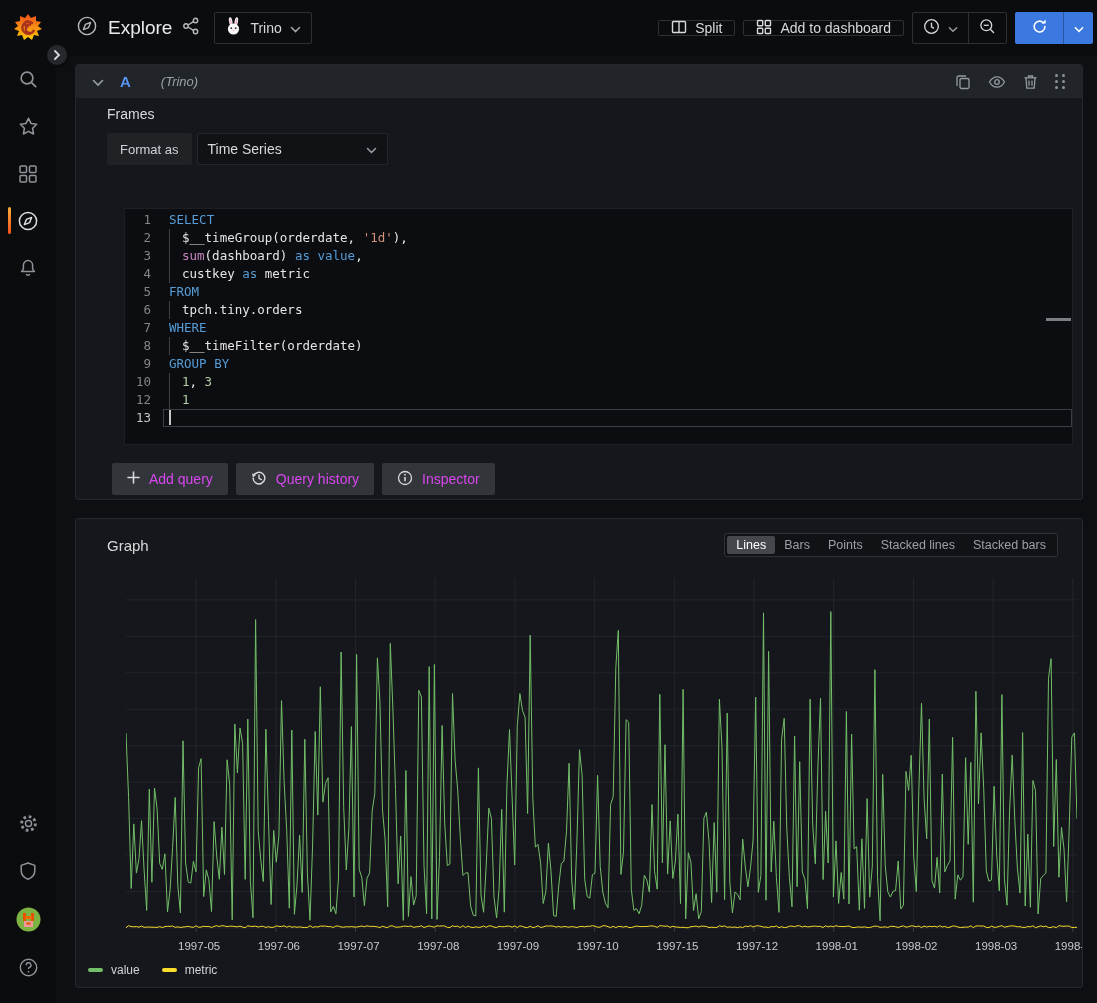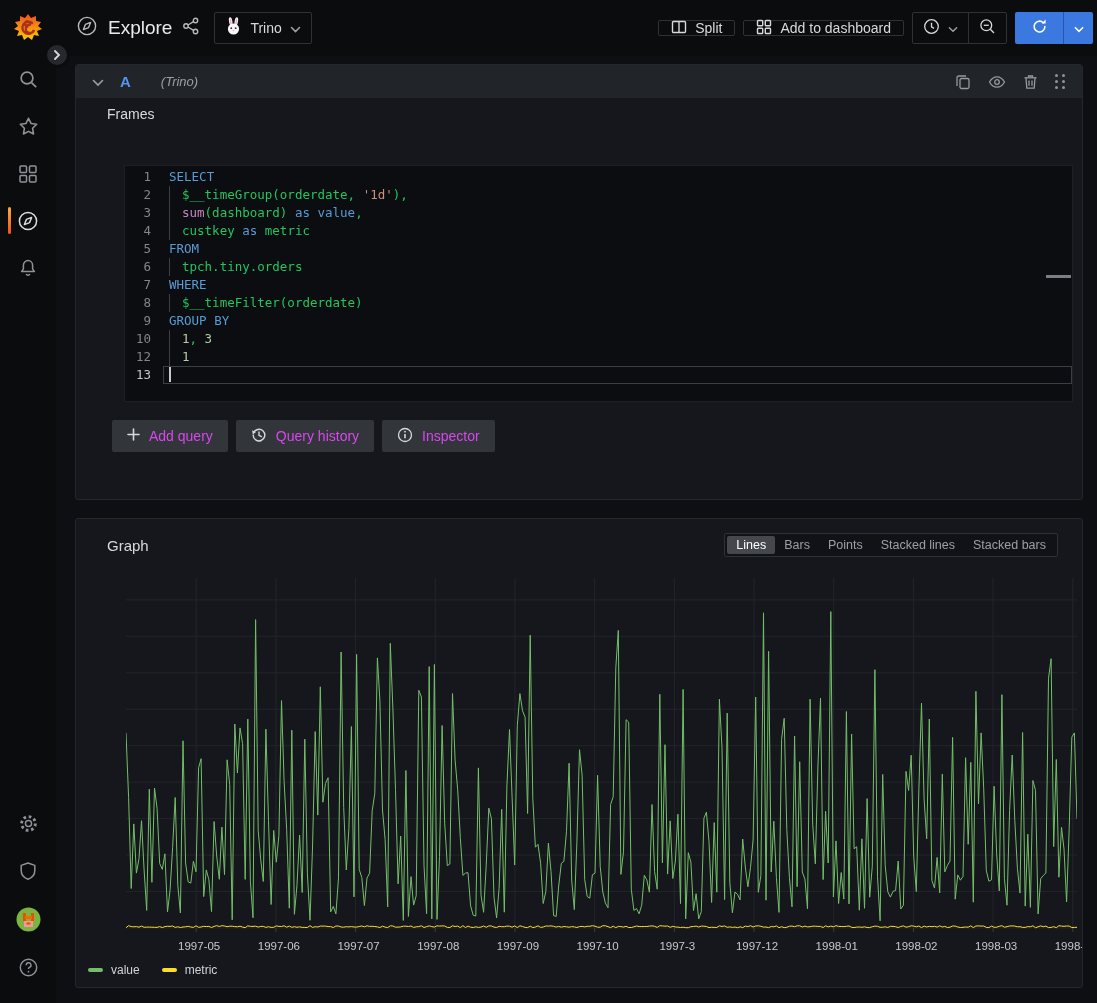--- a/index.html
+++ b/index.html
@@ -63,21 +63,21 @@
   
   .editor { position:relative; margin:43px 9px 0 17px; width:949px; height:237px; background:#0c0d10;
     border:1px solid #1d1f24; font-family:"DejaVu Sans Mono","Liberation Mono",monospace; font-size:12.5px; overflow:hidden; }
   .code-lines { padding-top:2px; }
   .crow { display:flex; height:18px; line-height:18px; }
   .gut { width:38px; flex:0 0 38px; text-align:right; padding-right:12px; color:#858585; user-select:none; }
   .ctext { flex:1; white-space:pre; color:#d4d4d4; padding-left:6px; }
   .crow.current .gut { color:#c6c6c6; }
   .crow.current .ctext { box-shadow:inset 0 0 0 1px #3a3f45; }
   .guide { display:inline-block; width:13px; height:18px; border-left:1px solid #404040; vertical-align:top; }
-  .kw { color:#569cd6; } .fn { color:#c586c0; } .str { color:#ce9178; } .num { color:#b5cea8; } .id { color:#22c55e; }
+  .kw { color:#569cd6; } .fn { color:#c586c0; } .str { color:#ce9178; } .num { color:#b5cea8; } .id { color:#e5e5e5; }
   .cursor { display:inline-block; width:1.5px; height:15px; background:#c8c8c8; vertical-align:middle; margin-top:-2px; }
   .ov-ruler-mark { position:absolute; right:1px; top:109px; width:25px; height:3px; background:#7b7f85; }
 
   .q-buttons { display:flex; gap:8px; margin:18px 0 0 5px; }
   .sec-btn { height:32px; display:flex; align-items:center; gap:9px; padding:0 15px; background:#32353a;
     border:none; border-radius:2px; color:#d946ef; font-size:14px; cursor:pointer; }
 
   
   .graph-panel { height:470px; overflow:hidden; position:relative;margin-top:16px; }
   .g-header { display:flex; align-items:center; padding:14px 24px 0 31px; }
@@ -327,20 +327,29 @@
                 <i></i>
                 <i></i>
                 <i></i>
                 <i></i>
               </div>
           </div>
         </div>
 
         <div class="q-body">
           <div class="frames-label">Frames</div>
+          <div class="fmt-row">
+            <div class="fmt-label">Format as</div>
+            <div class="fmt-select">
+              <span>Time Series</span>
+              <span class="chev"><svg width="11" height="7" viewBox="0 0 11 7" fill="none" stroke="#9aa0a6" stroke-width="1.5" stroke-linecap="round">
+                    <polyline points="1.5,1.5 5.5,5.5 9.5,1.5"></polyline>
+                  </svg></span>
+            </div>
+          </div>
 
           <div class="editor">
             <div class="code-lines">
                 <div class="crow">
                   <div class="gut">1</div>
                   <div class="ctext"><span class="kw">SELECT</span></div>
                 </div>
                 <div class="crow">
                   <div class="gut">2</div>
                   <div class="ctext"><span class="guide"></span><span class="id">$__timeGroup(orderdate, </span><span class="str">'1d'</span><span class="id">),</span></div>
@@ -485,21 +494,21 @@
               </svg>
           </div>
         </div>
         <div class="xrow">
             <div class="xlab" style="left: 70.1838px;">1997-05</div>
             <div class="xlab" style="left: 149.878px;">1997-06</div>
             <div class="xlab" style="left: 229.571px;">1997-07</div>
             <div class="xlab" style="left: 309.265px;">1997-08</div>
             <div class="xlab" style="left: 388.959px;">1997-09</div>
             <div class="xlab" style="left: 468.653px;">1997-10</div>
-            <div class="xlab" style="left: 548.347px;">1997-3</div>
+            <div class="xlab" style="left: 548.347px;">1997-15</div>
             <div class="xlab" style="left: 628.04px;">1997-12</div>
             <div class="xlab" style="left: 707.734px;">1998-01</div>
             <div class="xlab" style="left: 787.428px;">1998-02</div>
             <div class="xlab" style="left: 867.122px;">1998-03</div>
             <div class="xlab" style="left: 946.816px;">1998-04</div>
           </div>
         <div class="legend">
             <div class="leg-item">
               <span class="swatch" style="background: rgb(115, 191, 105);"></span>
               <span>value</span>

